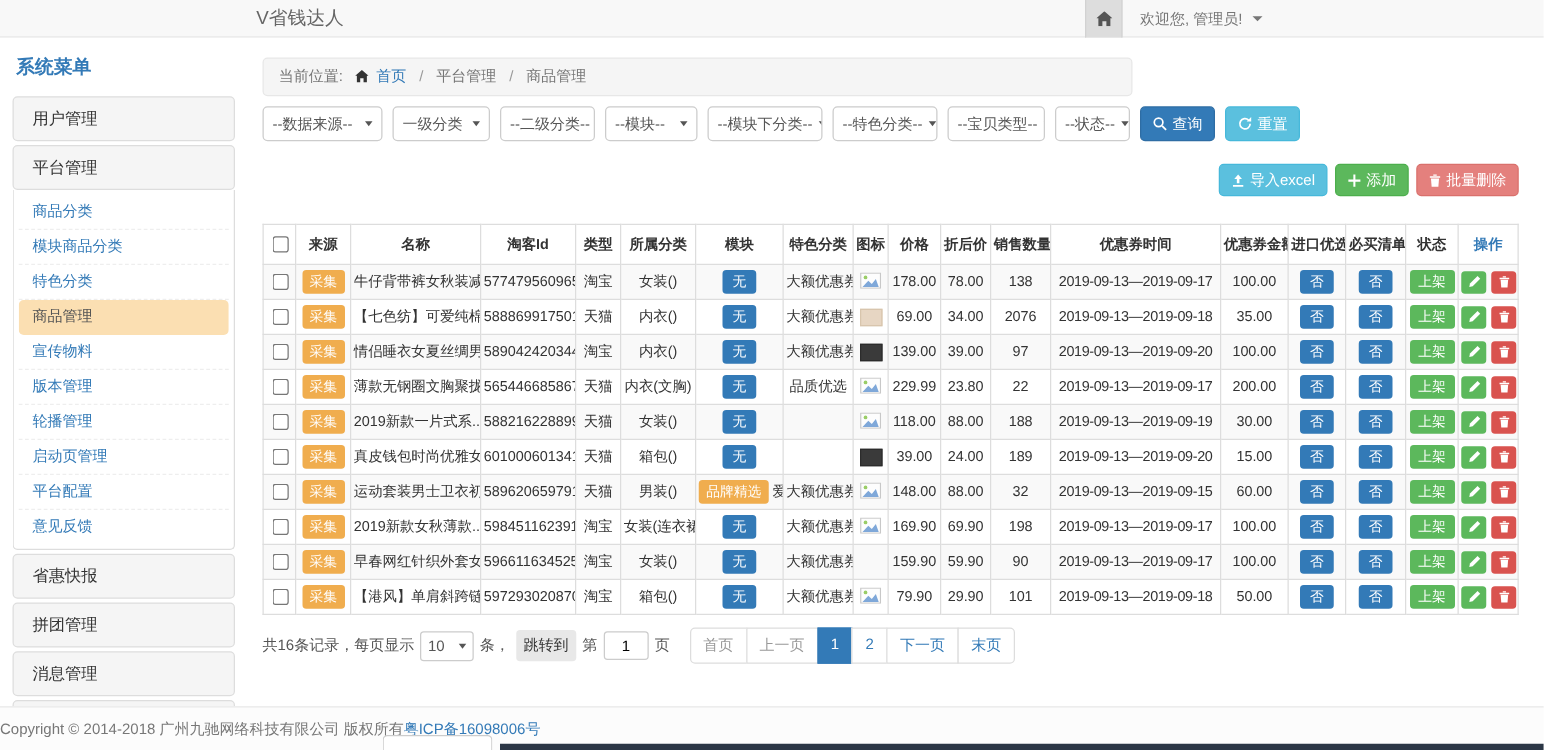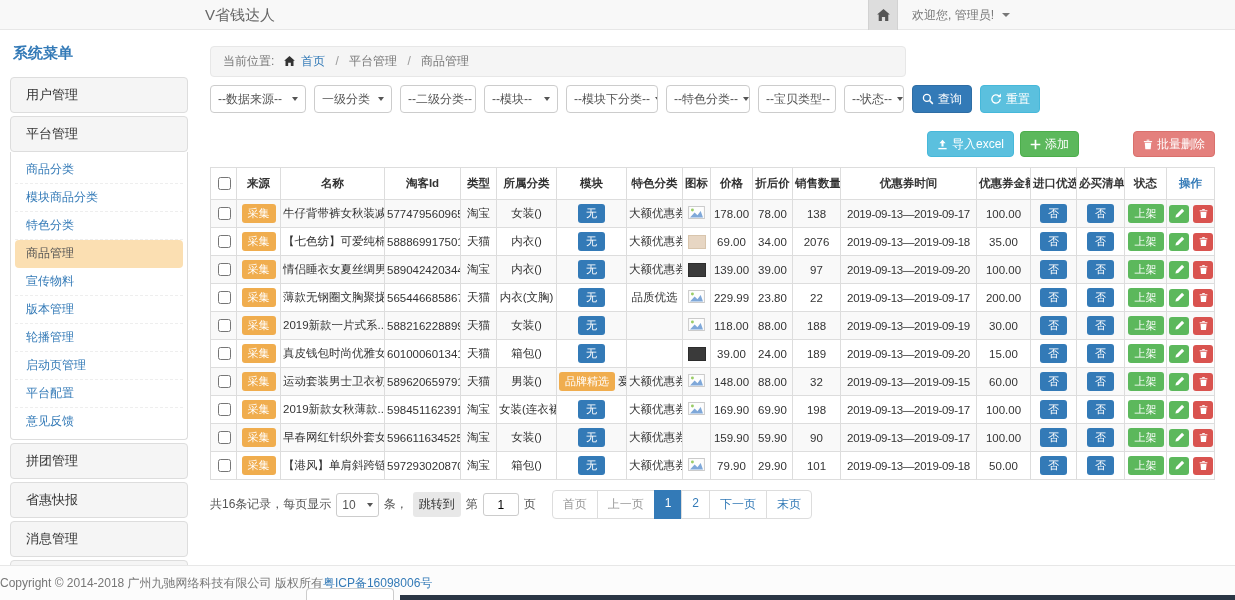--- a/index.html
+++ b/index.html
@@ -48,27 +48,27 @@
          border-top:4.5px solid #555; margin-left:5px; flex:0 0 auto; }
   .txt-input { height:28px; width:114px; border:1px solid #ccc; border-radius:4px; padding:0 8px; font-size:12px; color:#555;
                font-family:inherit; }
   .txt-input::placeholder { color:#aaa; }
 
   .btn { display:inline-flex; align-items:center; justify-content:center; gap:4px; border-radius:4px; color:#fff;
          font-size:12px; cursor:pointer; height:28px; padding:0 9px; border:1px solid transparent; font-family:inherit; }
   .btn-primary { background:#337ab7; border-color:#2e6da4; }
   .btn-info    { background:#5bc0de; border-color:#46b8da; }
   .btn-success { background:#5cb85c; border-color:#4cae4c; }
-  .btn-danger  { background:#e4807d; border-color:#d9706c;margin-left:48px; }
+  .btn-danger  { background:#e4807d; border-color:#d9706c; }
   .ico { display:inline-flex; align-items:center; }
 
   .toolbar { margin-top:18px; display:flex; justify-content:flex-end; gap:6px; }
   .toolbar .btn { height:26px; }
 
-  .table-wrap { margin-top:10px; }
+  .table-wrap { margin-top:22px; }
   table { border-collapse:collapse; table-layout:fixed; width:1005px; font-size:11.5px; }
   th,td { border:1px solid #ddd; text-align:center; padding:4px 2px; overflow:hidden; white-space:nowrap; }
   th { font-weight:bold; color:#333; padding:6px 2px; background:#fff; }
   th.op-col { color:#337ab7; }
   tbody tr:nth-child(odd) { background:#f9f9f9; }
   td.td-date { letter-spacing:-0.3px; }
   .badge-orange { background:#f0ad4e; color:#fff; border-radius:3px; padding:2px 6px; display:inline-block; font-size:11px; }
   .badge-blue   { background:#337ab7; color:#fff; border-radius:3px; padding:2px 8px; display:inline-block; font-size:11px; cursor:pointer; }
   .badge-green  { background:#5cb85c; color:#fff; border-radius:3px; padding:2px 7px; display:inline-block; font-size:11px; cursor:pointer; }
   .module-text { margin-left:3px; color:#333; }
@@ -127,22 +127,22 @@
           <div class="side-sub">模块商品分类</div>
           <div class="side-sub">特色分类</div>
           <div class="side-sub active">商品管理</div>
           <div class="side-sub">宣传物料</div>
           <div class="side-sub">版本管理</div>
           <div class="side-sub">轮播管理</div>
           <div class="side-sub">启动页管理</div>
           <div class="side-sub">平台配置</div>
           <div class="side-sub">意见反馈</div>
         </div>
+        <div class="side-head">省惠快报</div>
         <div class="side-head">拼团管理</div>
-        <div class="side-head">省惠快报</div>
         <div class="side-head">消息管理</div>
         <div class="side-head">订单管理</div>
       </div>
   </div>
 
   <div class="main">
 
     <div class="breadcrumb">
       <span>当前位置:</span>
       <span class="ico ico-bc">

